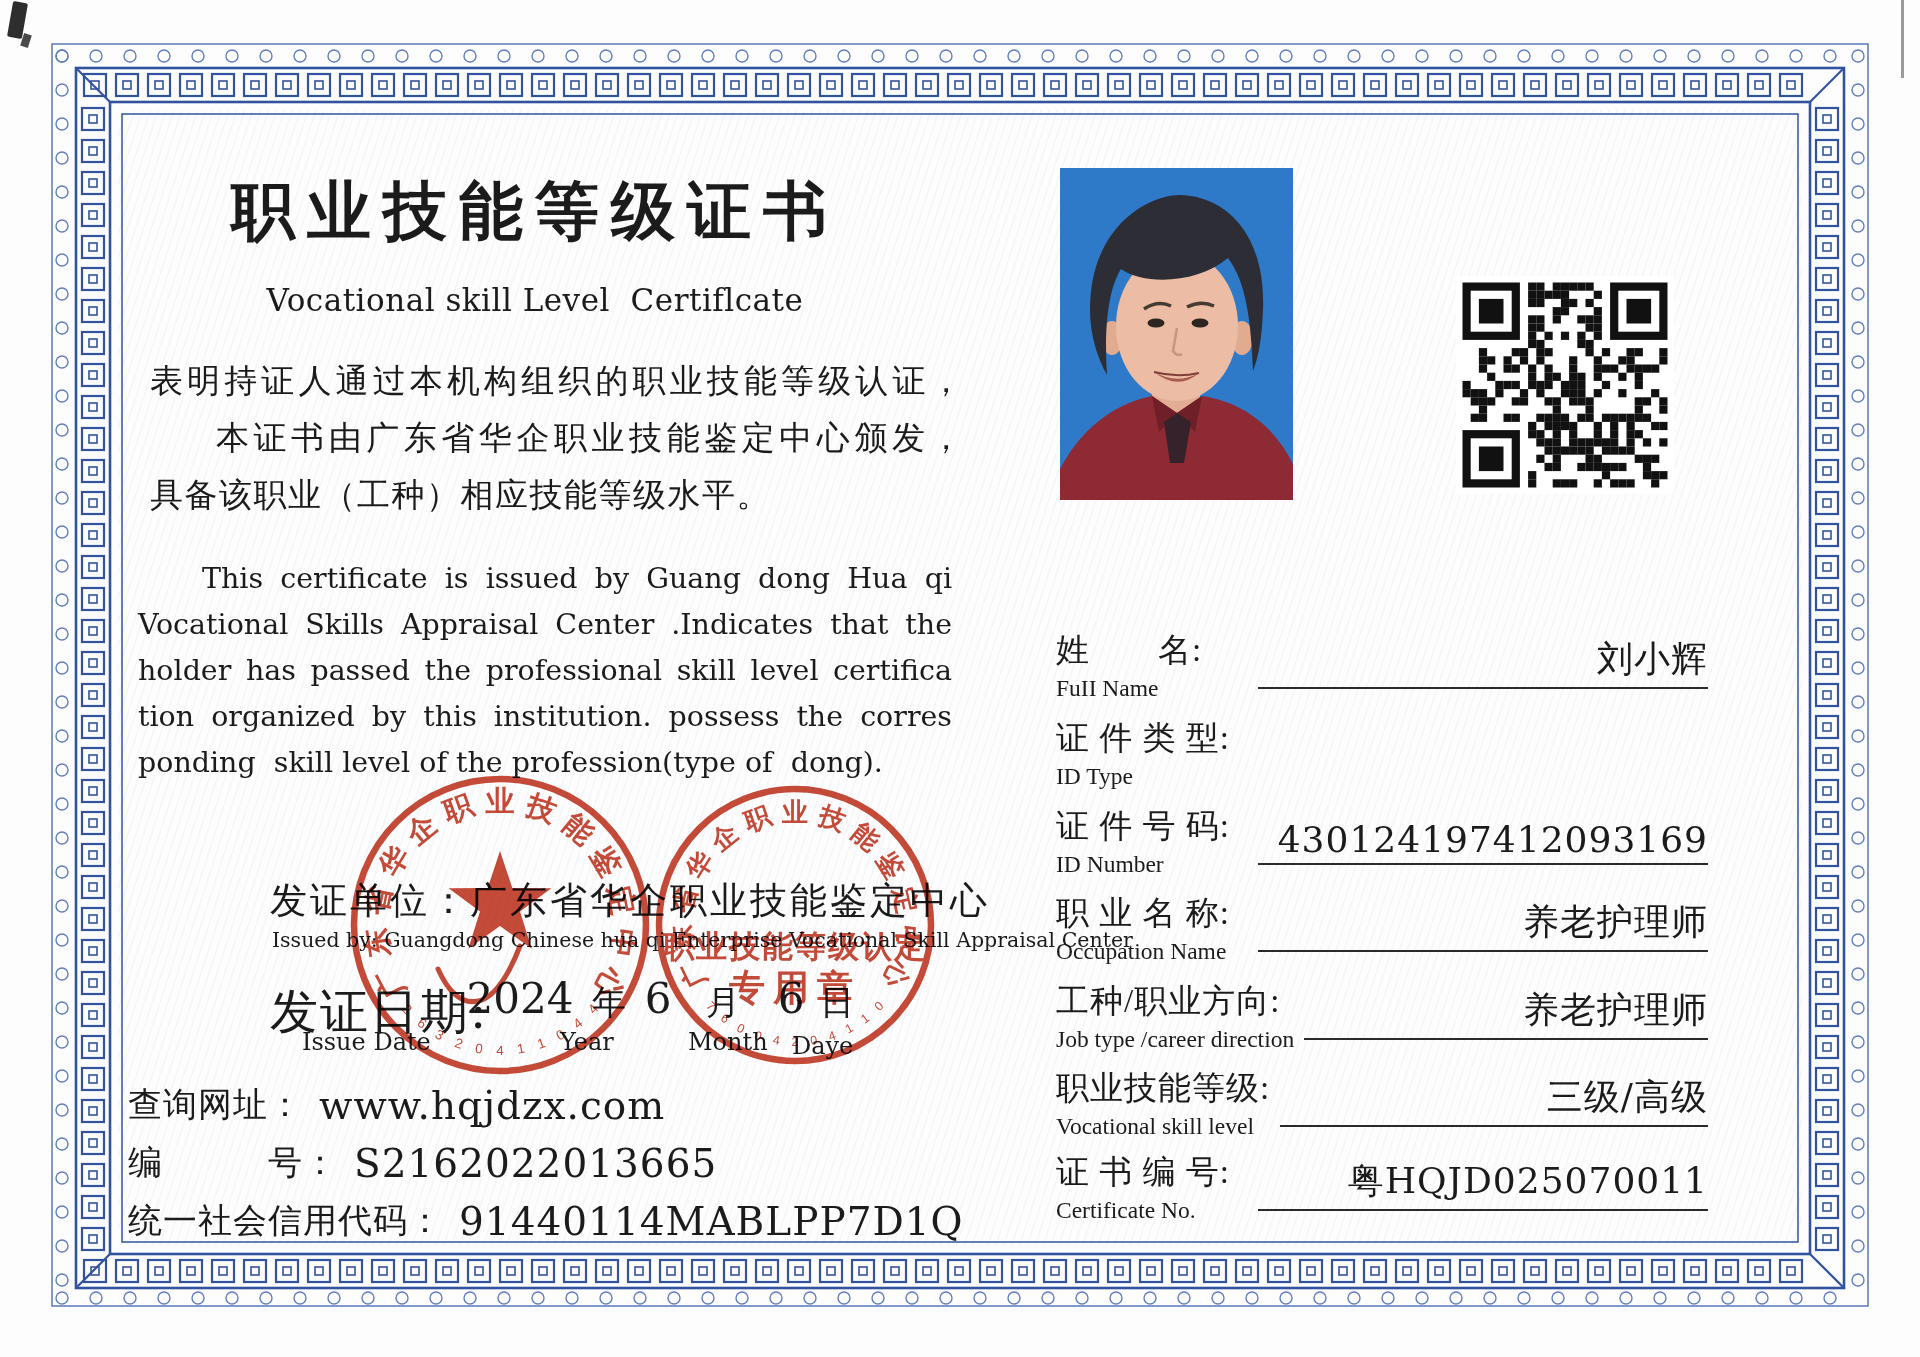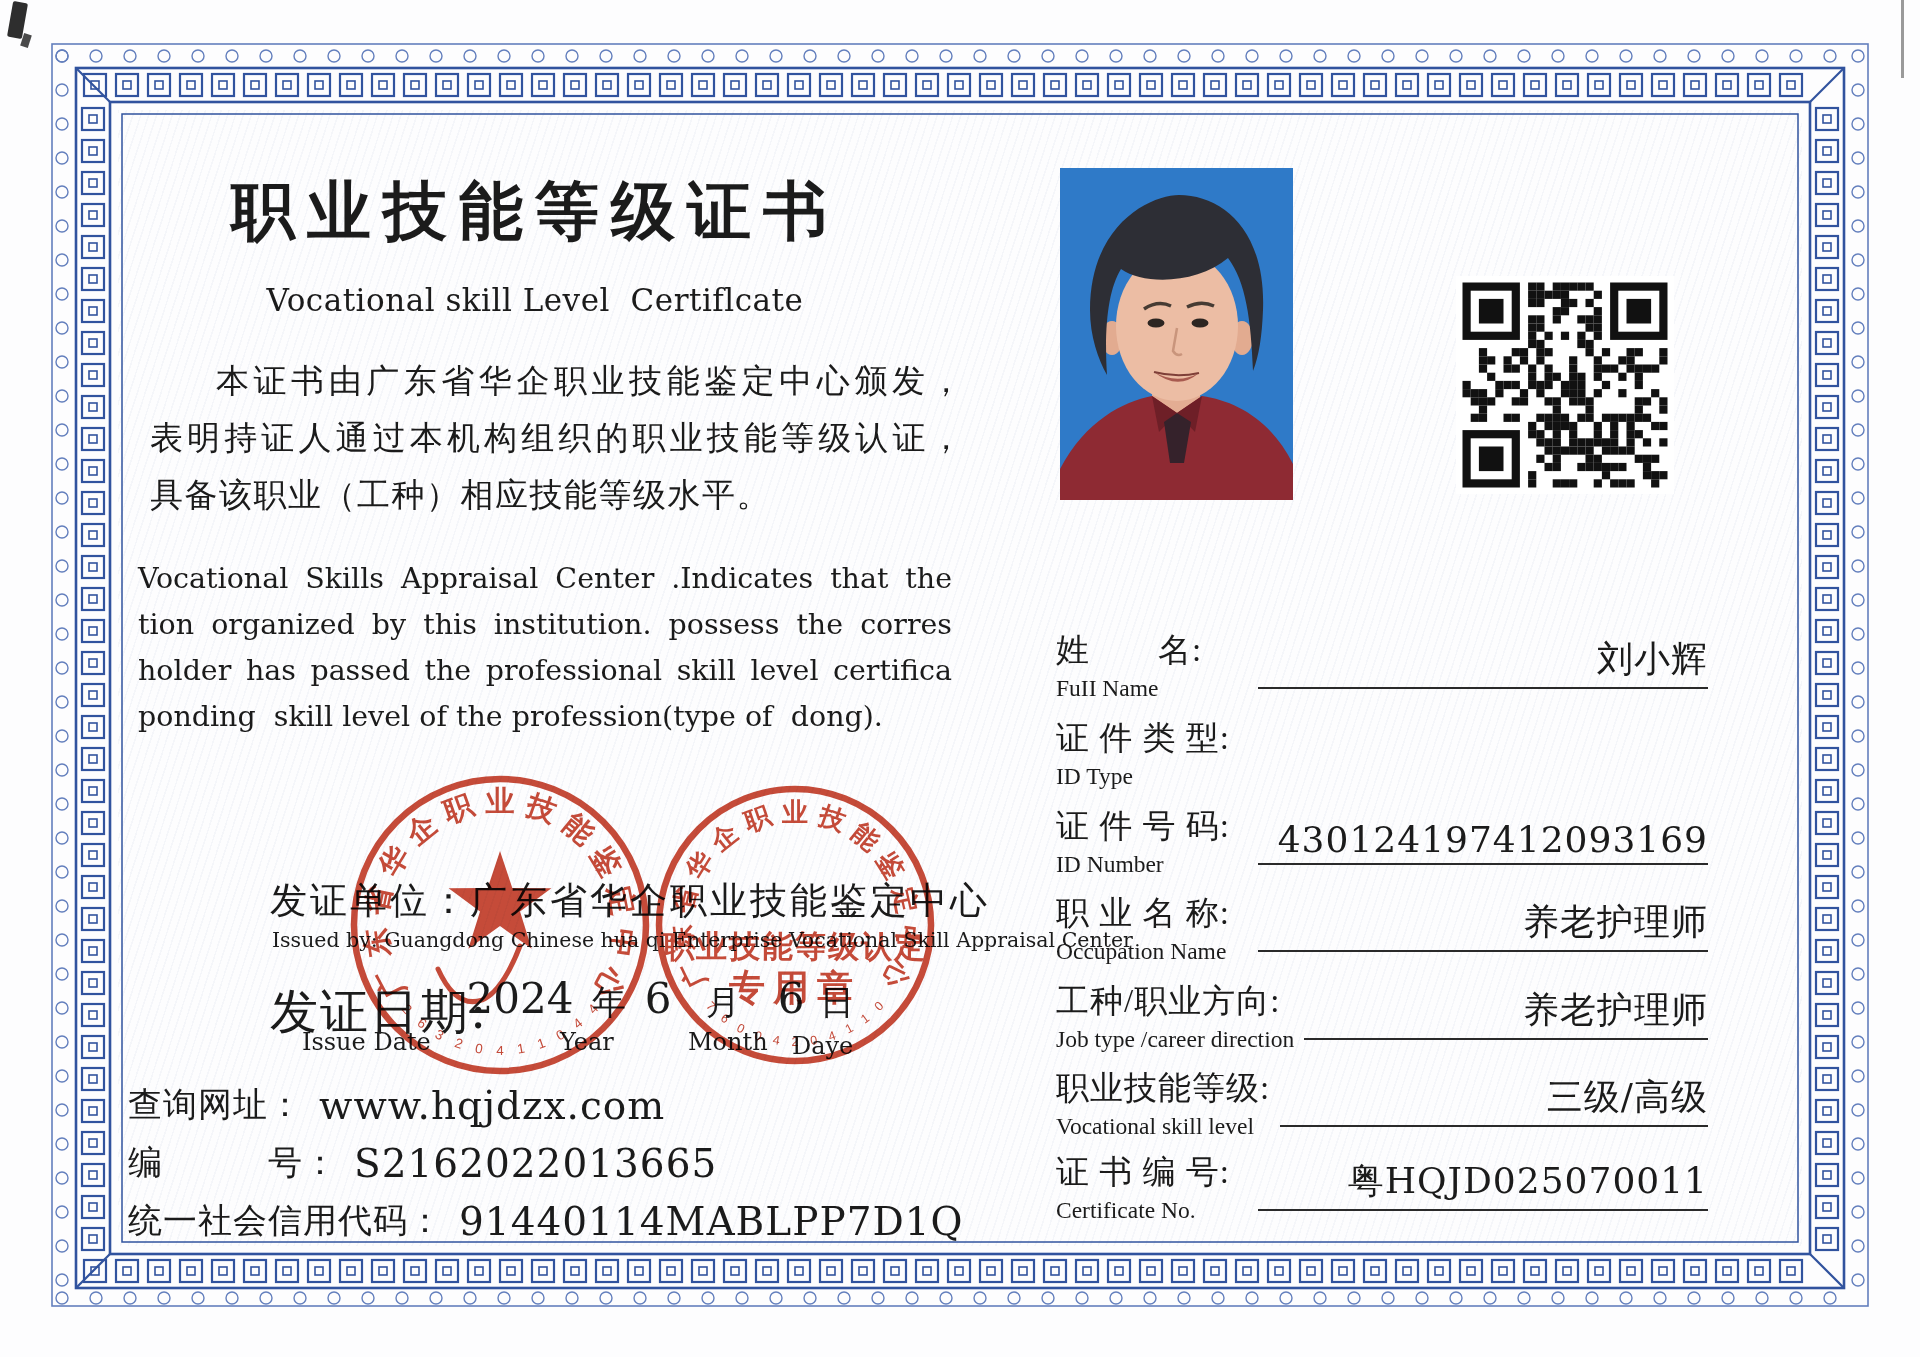--- a/index.html
+++ b/index.html
@@ -633,28 +633,29 @@
         <path d="M1844,1288L1810,1254" stroke-width="2.2"></path>
       </g>
     </svg>
 
   <div class="content">
 
     <div class="title-cn">职业技能等级证书</div>
     <div class="title-en">Vocational skill Level  Certiflcate</div>
 
     <div class="cn-para">
+        <div class="cn-line">表明持证人通过本机构组织的职业技能等级认证，</div>
         <div class="cn-line first">本证书由广东省华企职业技能鉴定中心颁发，</div>
-        <div class="cn-line">表明持证人通过本机构组织的职业技能等级认证，</div>
         <div class="cn-line last">具备该职业（工种）相应技能等级水平。</div>
       </div>
     <div class="en-para">
+        <div class="en-line first">This certificate is issued by Guang dong Hua qi</div>
         <div class="en-line">Vocational Skills Appraisal Center .Indicates that the</div>
+        <div class="en-line">holder has passed the professional skill level certifica</div>
         <div class="en-line">tion organized by this institution. possess the corres</div>
-        <div class="en-line">holder has passed the professional skill level certifica</div>
         <div class="en-line last">ponding  skill level of the profession(type of  dong).</div>
       </div>
 
     <div class="issuer-cn">发证单位：广东省华企职业技能鉴定中心</div>
     <div class="issuer-en">Issued by: Guangdong Chinese hua qi Enterprise Vocational Skill Appraisal Center</div>
 
     <div class="date-label">发证日期:</div>
     <div class="date-sub d-issue">Issue  Date</div>
     <div class="date-num n-year">2024</div>
     <div class="date-unit u-year">年</div>

